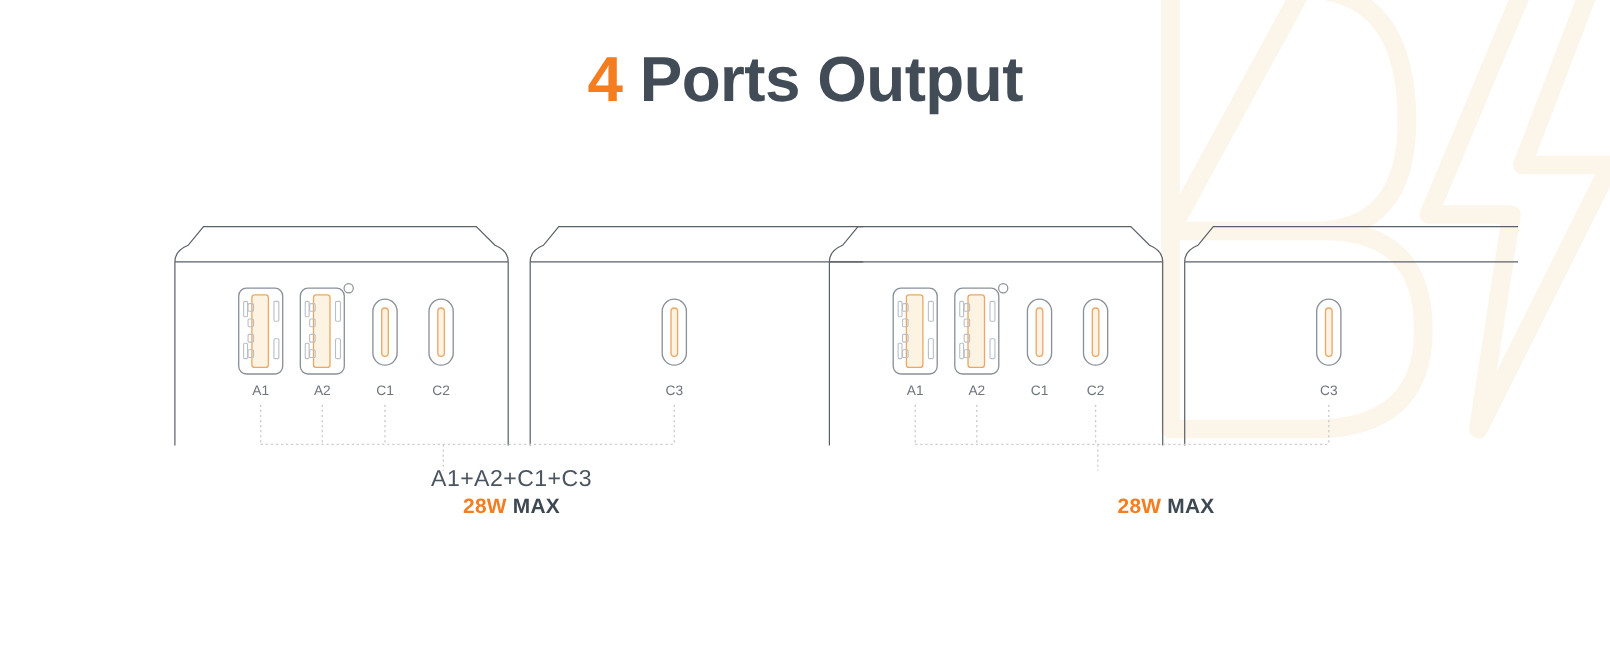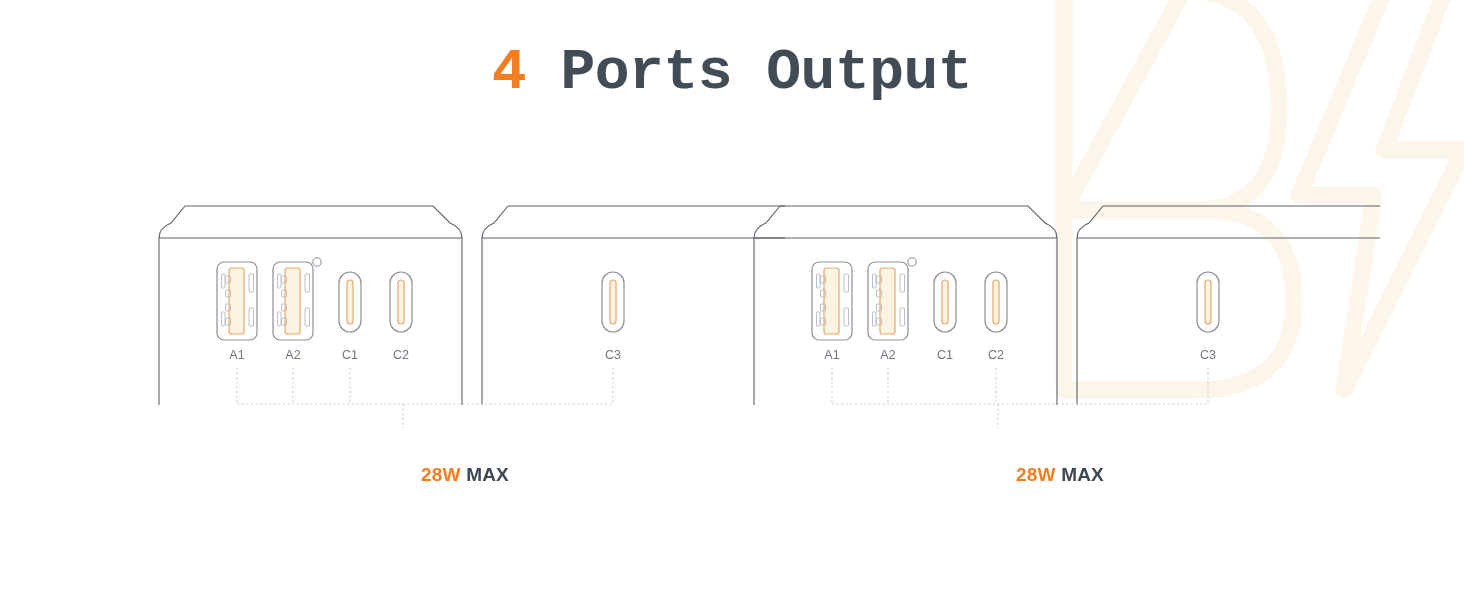--- a/index.html
+++ b/index.html
@@ -29,21 +29,20 @@
     position: absolute;
     top: 44px; left: 0; width: 100%;
     text-align: center;
     font-size: 58px;
     font-weight: bold;
     letter-spacing: -0.5px;
     line-height: 1;
     color: #414c57;
     z-index: 3;
     white-space: nowrap;
-    font-family: Liberation Mono, monospace;
   }
   .title .num { color: #f47d20; }
 
   
   .group {
     position: absolute;
     top: 190px;
     width: 640px;
     height: 330px;
     z-index: 2;
@@ -60,21 +59,21 @@
     white-space: nowrap;
   }
   .caption.ports {
     top: 234px;
     font-size: 21px;
     color: #4b5560;
     letter-spacing: 0.4px;
     font-weight: normal;
   }
   .caption.power {
-    top: 274px;
+    top: 260px;
     font-size: 19px;
     font-weight: bold;
     letter-spacing: 0.2px;
   }
   .caption.power .watts { color: #f47d20; }
   .caption.power .max { color: #3d4852; }
 </style>
 </head>
 <body>
 
@@ -169,20 +168,21 @@
     <g stroke="#c9cdd2" stroke-width="1.2" stroke-dasharray="2 2.6" fill="none">
       <path d="M92 178 L92 214"></path>
       <path d="M148 178 L148 214"></path>
       <path d="M205 178 L205 214"></path>
       <path d="M468 178 L468 214"></path>
       <path d="M92 214 L468 214"></path>
       <path d="M258 214 L258 238"></path>
     </g>
   </svg>
 
+  <div class="caption ports">A1+A2+C1+C3</div>
   <div class="caption power">
     <span class="watts">28W</span><span>&nbsp;</span><span class="max">MAX</span>
   </div>
 </div>
 
 <div class="group right">
   <svg width="640" height="300" viewBox="0 0 640 300">
     <g stroke="#5a6068" fill="none" stroke-width="1.1">
       <path d="M14 48 Q14 38 26 33 L40 16 L288 16 L305 33 Q317 38 317 48"></path>
       <path d="M14 48 L317 48"></path>

